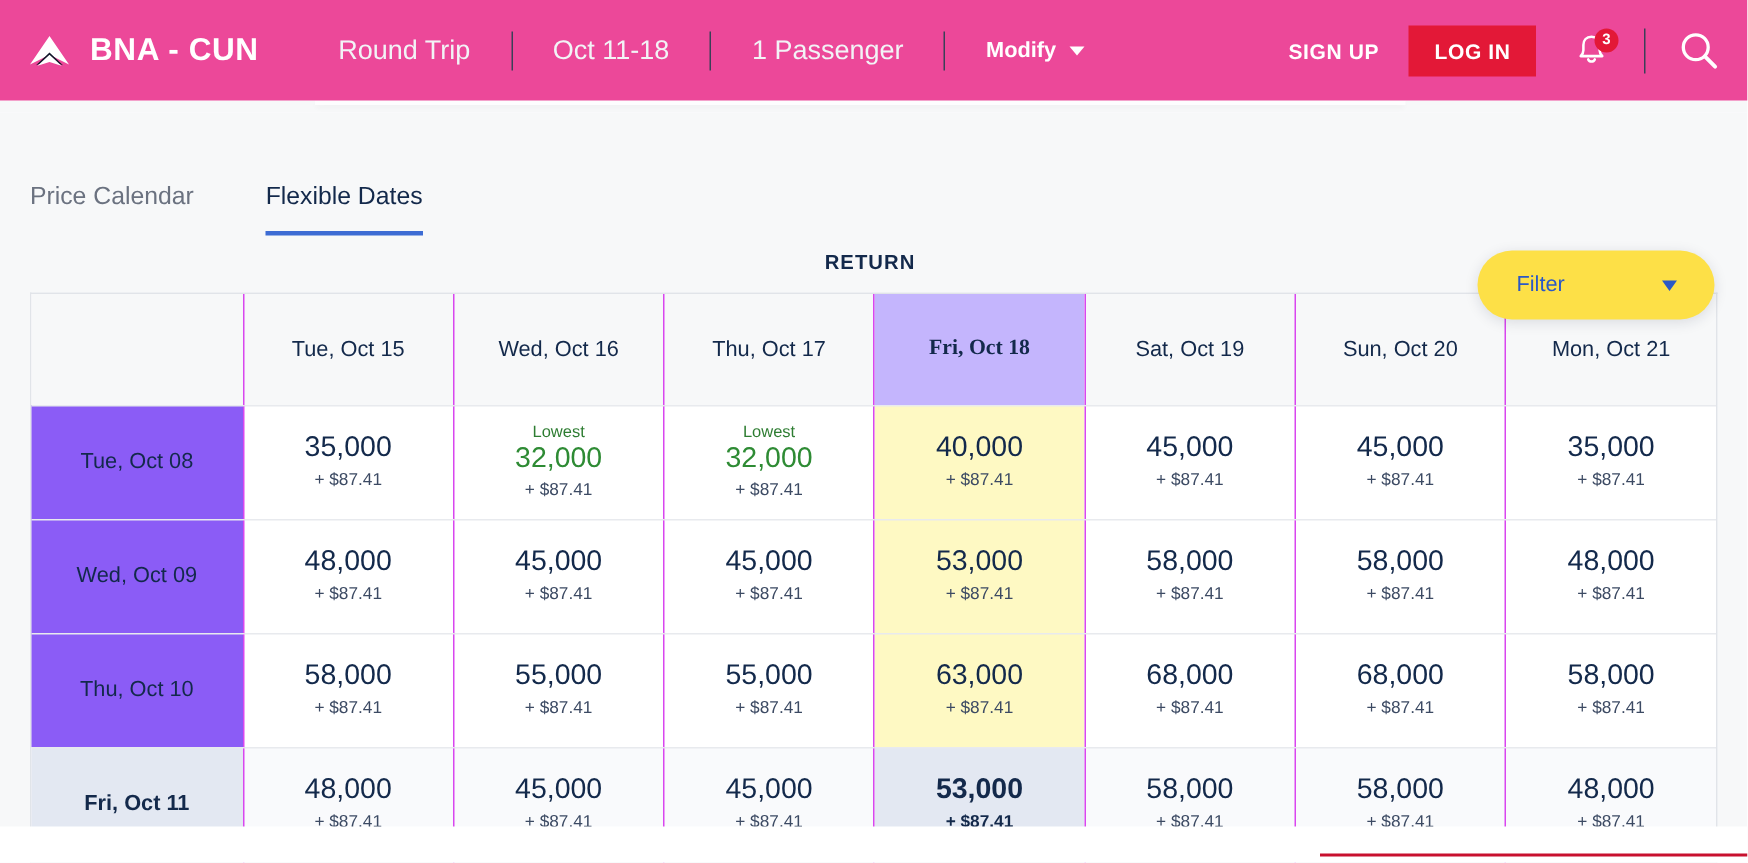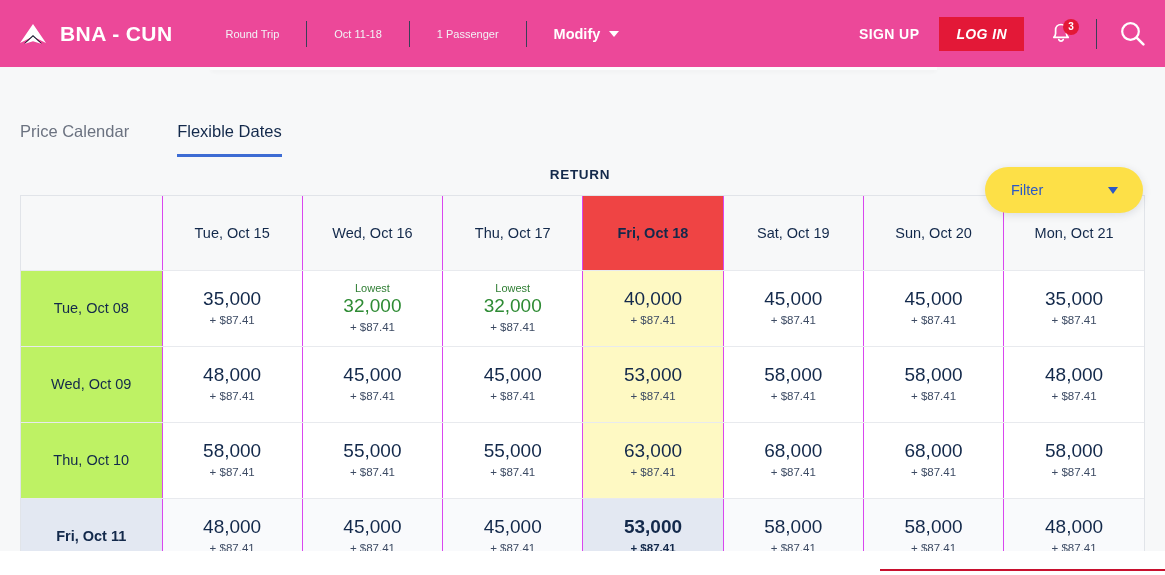--- a/index.html
+++ b/index.html
@@ -34,21 +34,21 @@
     white-space: nowrap;
     margin-right: 26px;
   }
   .trip-meta {
     display: flex;
     align-items: center;
     flex: 0 0 auto;
   }
   .trip-item {
     color: #f2f3f6;
-    font-size: 11px;
+    font-size: 18px;
     padding: 0 27px;
     white-space: nowrap;
     text-align: right;
   }
   .trip-sep {
     width: 1px;
     height: 26px;
     background: #3a4058;
   }
   .modify-wrap {
@@ -84,21 +84,20 @@
     white-space: nowrap;
   }
   .login-btn {
     background: #e31837;
     color: #ffffff;
     font-size: 14px;
     font-weight: bold;
     letter-spacing: 0.4px;
     padding: 9px 17px;
     white-space: nowrap;
-    font-style: italic;
   }
   .bell-wrap {
     position: relative;
     margin-left: 24px;
     width: 26px; height: 30px;
     display: flex; align-items: center; justify-content: center;
   }
   .bell-badge {
     position: absolute;
     top: 0px; right: -5px;
@@ -229,26 +228,27 @@
 
   thead th {
     height: 74px;
     background: #f7f8f9;
     font-size: 14.5px;
     font-weight: normal;
     color: #13294b;
   }
   thead th.corner { background: #f7f8f9; }
   thead th.sel-col {
-    background: #ef4444;
-    font-weight: bold;
+    background: #c4b5fd;
+    font-weight: bold;
+    font-family: Liberation Serif, serif;
   }
 
   tbody td.rowhead {
-    background: #bef264;
+    background: #8b5cf6;
     font-size: 14.5px;
     color: #13294b;
     height: 76px;
   }
   tbody tr.sel-row td.rowhead {
     background: #e3e8f2;
     font-weight: bold;
   }
   tbody td.cell {
     background: #ffffff;

